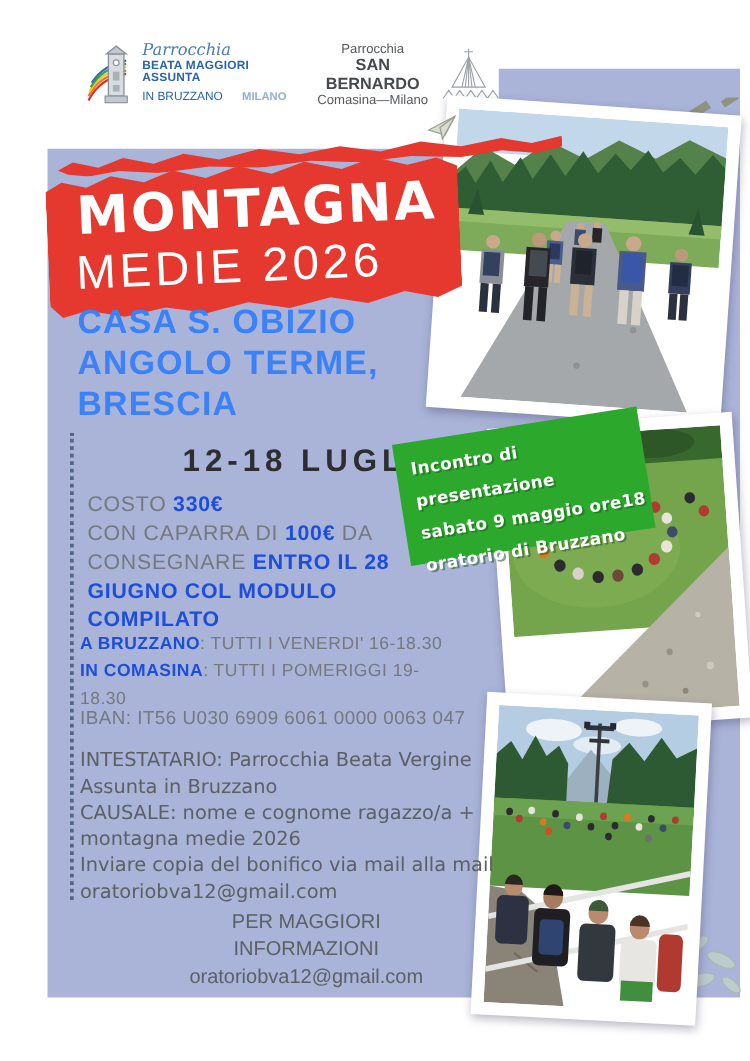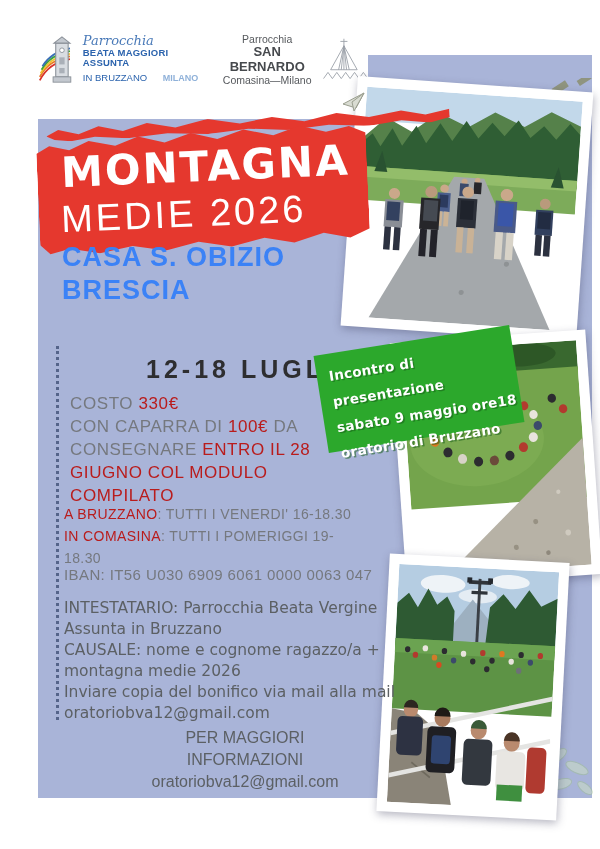--- a/index.html
+++ b/index.html
@@ -3,21 +3,21 @@
 <meta charset="utf-8">
 <style>
   html,body{margin:0;padding:0;}
   body{width:600px;height:849px;background:#ffffff;font-family:"Liberation Sans",sans-serif;position:relative;overflow:hidden;}
   .abs{position:absolute;}
 
   
   .blue-panel{left:38px;top:55px;width:554px;height:743px;background:#a9b4d8;z-index:1;}
 
   
-  .header-card{left:0;top:0;width:368px;height:119px;background:#ffffff;z-index:4;display:flex;align-items:center;}
+  .header-card{left:0;top:0;width:368px;height:119px;background:#ffffff;z-index:4;display:flex;align-items:center;padding-left:31px;}
   .logo-left{display:flex;align-items:center;margin-left:38px;}
   .logo-left .txt{margin-left:4px;line-height:1.05;}
   .logo-script{font-family:"DejaVu Serif",serif;font-style:italic;color:#4a7ab8;font-size:13px;}
   .logo-b1{color:#2b63ad;font-weight:bold;font-size:9.5px;letter-spacing:.2px;}
   .logo-b2{color:#2b63ad;font-weight:normal;font-size:9.5px;display:inline-block;}
   .logo-city{color:#8fb1d9;font-size:9px;font-weight:bold;margin-left:11px;display:inline-block;}
   .logo-right{display:flex;align-items:center;margin-left:18px;}
   .logo-right .txt{text-align:center;color:#55585c;line-height:1.15;}
   .lr1{font-size:10.5px;}
   .lr2{font-size:13px;font-weight:bold;color:#46494d;}
@@ -29,21 +29,21 @@
   .red-banner{left:38px;top:130px;width:330px;height:120px;background:#e5382e;transform:rotate(-2.5deg);transform-origin:50% 50%;z-index:6;
     clip-path:polygon(0% 14%,4% 8%,10% 12%,16% 5%,24% 10%,31% 3%,39% 9%,47% 2%,55% 8%,63% 1%,72% 7%,80% 0%,88% 6%,95% 2%,100% 8%,100% 88%,94% 95%,86% 90%,77% 97%,68% 92%,58% 98%,48% 93%,38% 99%,28% 94%,18% 99%,9% 94%,3% 98%,0% 90%);}
   .banner-l1{position:absolute;left:24px;top:12px;color:#fff;font-size:42px;font-weight:800;letter-spacing:2px;font-family:"DejaVu Sans",sans-serif;}
   .banner-l2{position:absolute;left:22px;top:62px;color:#fff;font-size:38px;font-weight:400;letter-spacing:3px;font-family:"Liberation Sans",sans-serif;}
 
   
   .venue{left:62px;top:241px;color:#3b82f6;font-size:27px;font-weight:bold;letter-spacing:1px;line-height:33px;z-index:7;}
   .dates{left:146px;top:355px;color:#2e2e30;font-size:25px;font-weight:bold;letter-spacing:4px;z-index:7;}
   .dotline{left:56px;top:346px;height:374px;width:0;border-left:3px dotted #55648a;z-index:7;}
   .cost{left:70px;top:392px;font-size:17px;line-height:23px;color:#75787e;letter-spacing:.6px;z-index:7;}
-  .cost b,.sched b{color:#b91c1c;font-weight:normal;}
+  .cost b,.sched b{color:#1d4ed8;font-weight:bold;}
   .sched{left:64px;top:503px;font-size:14px;line-height:22px;color:#75787e;letter-spacing:.4px;z-index:7;width:360px;}
   .iban{left:64px;top:566px;font-size:15px;color:#75787e;letter-spacing:.4px;z-index:7;}
   .payment{left:64px;top:598px;width:356px;font-size:15.5px;line-height:21px;color:#5c6064;z-index:7;font-family:"DejaVu Sans",sans-serif;}
   .info{left:110px;top:727px;width:270px;text-align:center;font-size:16px;line-height:22px;color:#5c6064;z-index:7;}
 
   
   .polaroid{background:#fff;padding:10px;box-shadow:1px 3px 8px rgba(50,50,80,.35);z-index:5;}
   .polaroid svg{display:block;}
   .photo1{left:349px;top:84px;width:216px;height:230px;transform:rotate(4deg);}
   .photo2{left:398px;top:336px;width:176px;height:225px;transform:rotate(-4deg);}
@@ -316,20 +316,21 @@
 
 <svg class="abs plane" width="26" height="22" viewBox="0 0 26 22">
   <g stroke="#9a9e8f" fill="#d9dcd2" stroke-width="1">
     <polygon points="1,12 22,1 14,16"></polygon>
     <polygon points="10,10 22,1 12,19"></polygon>
   </g>
 </svg>
 
 <div class="abs venue">
   <div>CASA S. OBIZIO</div>
+  <div>ANGOLO TERME,</div>
   <div>BRESCIA</div>
 </div>
 <div class="abs dates">12-18 LUGLIO</div>
 <div class="abs dotline"></div>
 
 <div class="abs cost">
   <div><span>COSTO </span><b>330€</b></div>
   <div><span>CON CAPARRA DI </span><b>100€</b><span> DA</span></div>
   <div><span>CONSEGNARE </span><b>ENTRO IL 28</b></div>
   <div><b>GIUGNO  COL MODULO</b></div>

